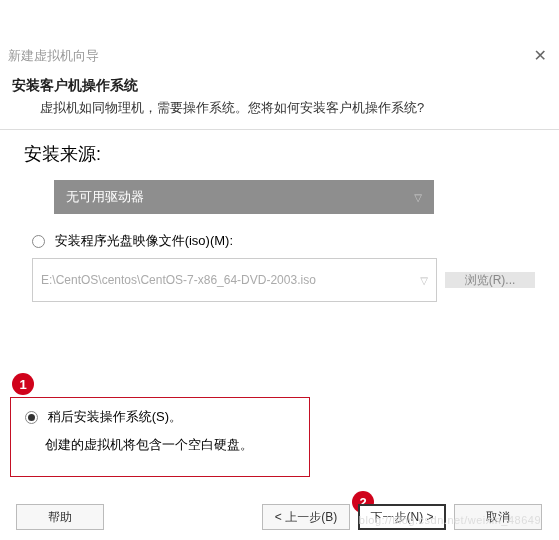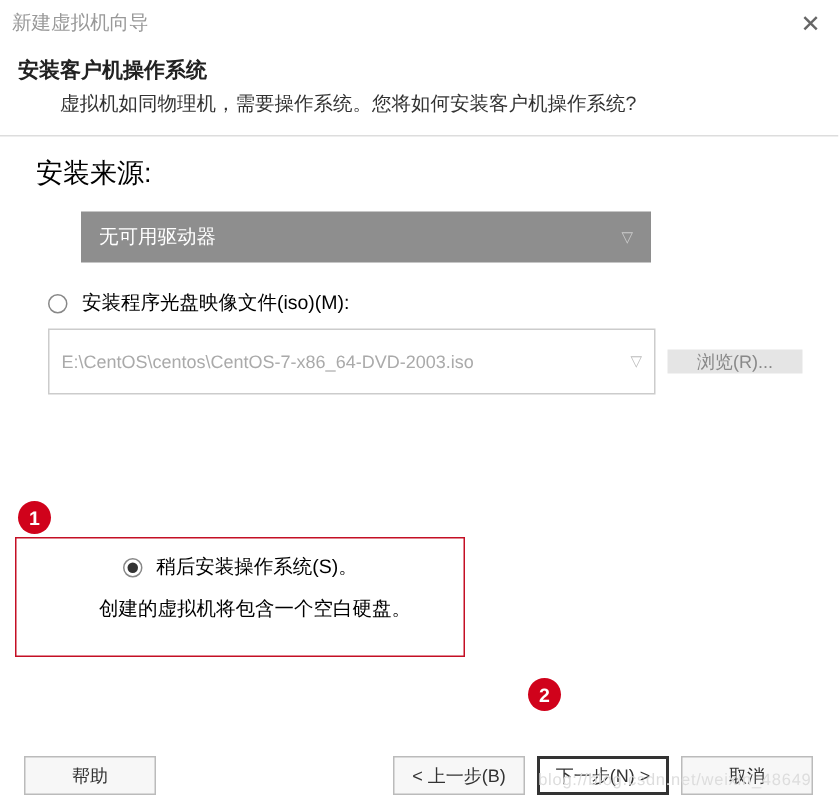--- a/index.html
+++ b/index.html
@@ -9,23 +9,24 @@
     font-size: 13px;
     background: #fff;
     color: #000;
     width: 559px;
     height: 540px;
     overflow: hidden;
   }
   .titlebar {
     display: flex;
     justify-content: space-between;
-    align-items: flex-start;
+    align-items: center;
     padding: 6px 12px 6px 8px;
     color: #999;
+    margin-top: 40px;
   }
   .titlebar .close {
     font-size: 16px;
     color: #666;
   }
   .header {
     padding: 6px 24px 12px 12px;
   }
   .header .title {
     font-weight: bold;
@@ -139,21 +140,20 @@
   .callout.c1 { left: 12px; top: 243px; }
   .callout.c2 { left: 352px; top: 361px; }
   .highlight-box {
     position: absolute;
     left: 10px;
     top: 267px;
     width: 300px;
     height: 80px;
     border: 1.5px solid #c40f24;
     padding: 10px 14px;
-    text-align: center;
   }
   .highlight-box .opt { margin: 0 0 10px 0; }
   .highlight-box .desc {
     padding-left: 20px;
     font-size: 13px;
   }
   .footer {
     position: absolute;
     bottom: 10px;
     left: 0;

